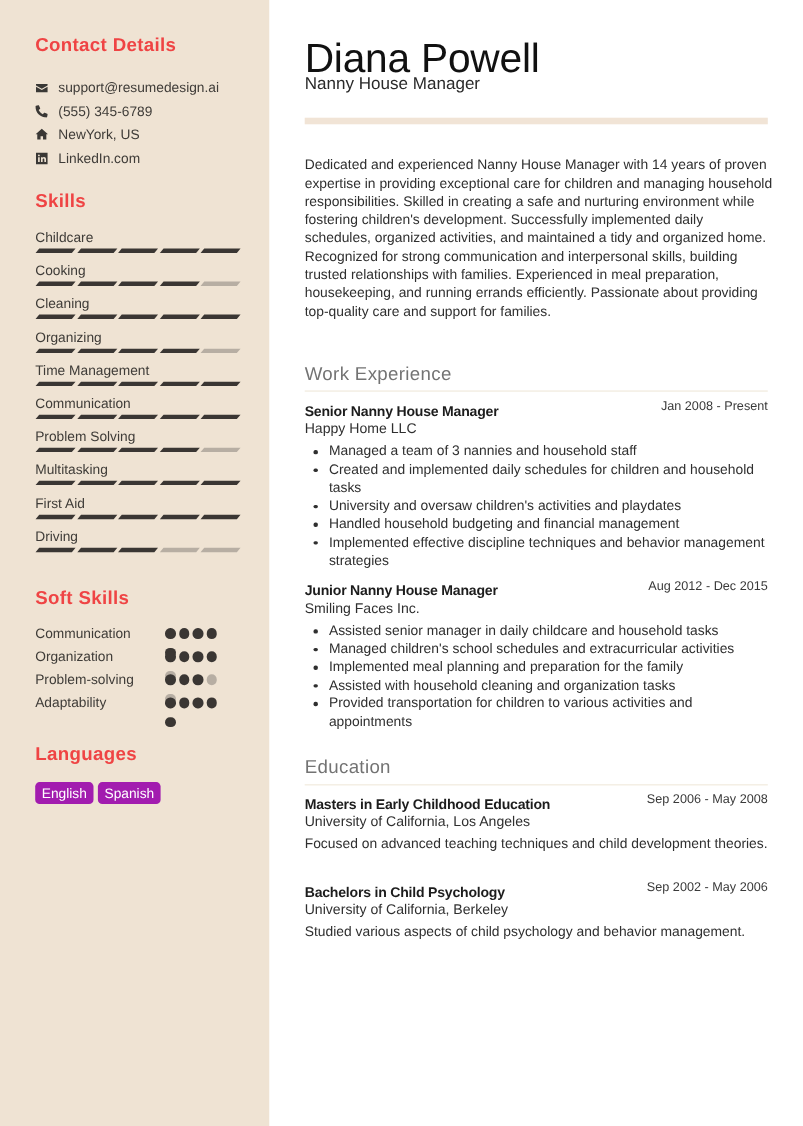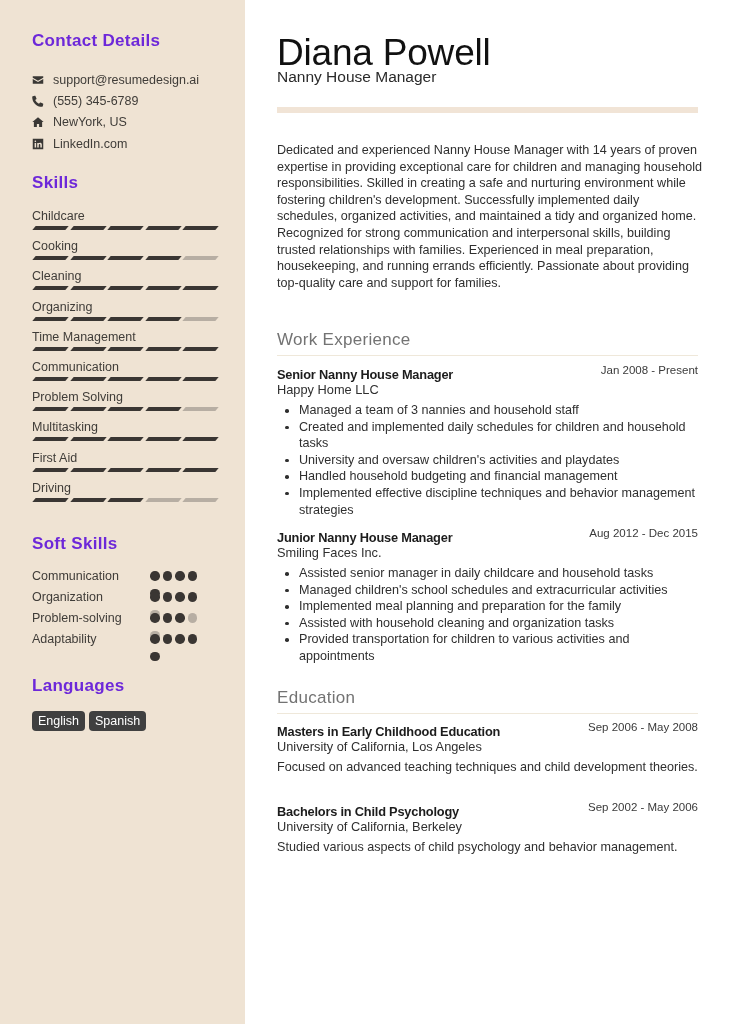--- a/index.html
+++ b/index.html
@@ -2,42 +2,42 @@
 <html><head>
 <meta charset="utf-8">
 <style>
   * { box-sizing: border-box; margin: 0; padding: 0; }
   html, body { width: 730px; height: 1024px; background: #ffffff; overflow: hidden; }
   body { font-family: "Liberation Sans", "DejaVu Sans", sans-serif; color: #2a2a2a; position: relative; }
 
   .sidebar { position: absolute; left: 0; top: 0; width: 245px; height: 1024px; background: #efe3d3; padding: 0 0 0 32px; }
   .main { position: absolute; left: 245px; top: 0; width: 485px; height: 1024px; background: #ffffff; padding-left: 32px; padding-right: 32px; }
 
-  .side-h { font-size: 17px; font-weight: bold; color: #6d28d9; letter-spacing: 0.3px; position: absolute; left: 32px; }
+  .side-h { font-size: 17px; font-weight: bold; color: #ef4444; letter-spacing: 0.3px; position: absolute; left: 32px; }
   .contact-list { position: absolute; left: 32px; top: 69px; }
   .contact-item { display: flex; align-items: center; height: 21.3px; font-size: 12.5px; color: #3f3c38; }
   .contact-item .ic { width: 12px; height: 12px; margin-right: 9px; display: inline-flex; align-items: center; justify-content: center; }
   .contact-item svg { width: 12px; height: 12px; fill: #3a3835; }
 
   .skills { position: absolute; left: 32px; top: 208px; width: 185px; }
   .skill { height: 30.2px; }
   .skill-name { font-size: 12.5px; color: #3f3c38; line-height: 16px; height: 18px; }
   .bars { display: flex; gap: 3px; }
   .bar { width: 33px; height: 4px; background: #3a3633; transform: skewX(-40deg); margin-left: 2px; }
   .bar.off { background: #b7aea3; }
 
   .soft { position: absolute; left: 32px; top: 568px; width: 190px; }
   .soft-row { position: relative; height: 21px; }
   .soft-name { font-size: 12.5px; color: #3f3c38; line-height: 16px; }
   .dots { position: absolute; left: 118px; top: 3px; width: 50px; display: flex; flex-wrap: wrap; column-gap: 3px; row-gap: 8px; }
   .dot { width: 9.5px; height: 9.5px; border-radius: 50%; background: #3a3633; }
   .dot.off { background: #b7aea3; }
 
   .langs { position: absolute; left: 32px; top: 711px; display: flex; gap: 4px; }
-  .lang { background: #404040; color: #ffffff; font-size: 12.5px; padding: 3px 6px; border-radius: 4px; line-height: 14px; }
+  .lang { background: #a21caf; color: #ffffff; font-size: 12.5px; padding: 3px 6px; border-radius: 4px; line-height: 14px; }
 
   .name { position: absolute; left: 277px; top: 32px; font-size: 37px; font-weight: normal; color: #111; letter-spacing: -0.2px; }
   .role { position: absolute; left: 277px; top: 68px; font-size: 15.5px; color: #2a2a2a; }
   .accent-rule { position: absolute; left: 277px; top: 107px; width: 421px; height: 6px; background: #f1e4d6; }
 
   .summary { position: absolute; left: 277px; top: 142px; width: 425px; font-size: 12.6px; line-height: 16.6px; color: #2f2f2f; }
 
   .sec-h { position: absolute; left: 277px; font-size: 17px; color: #737373; letter-spacing: 0.3px; }
   .sec-rule { position: absolute; left: 277px; width: 421px; height: 1px; background: #efe8da; }
 

